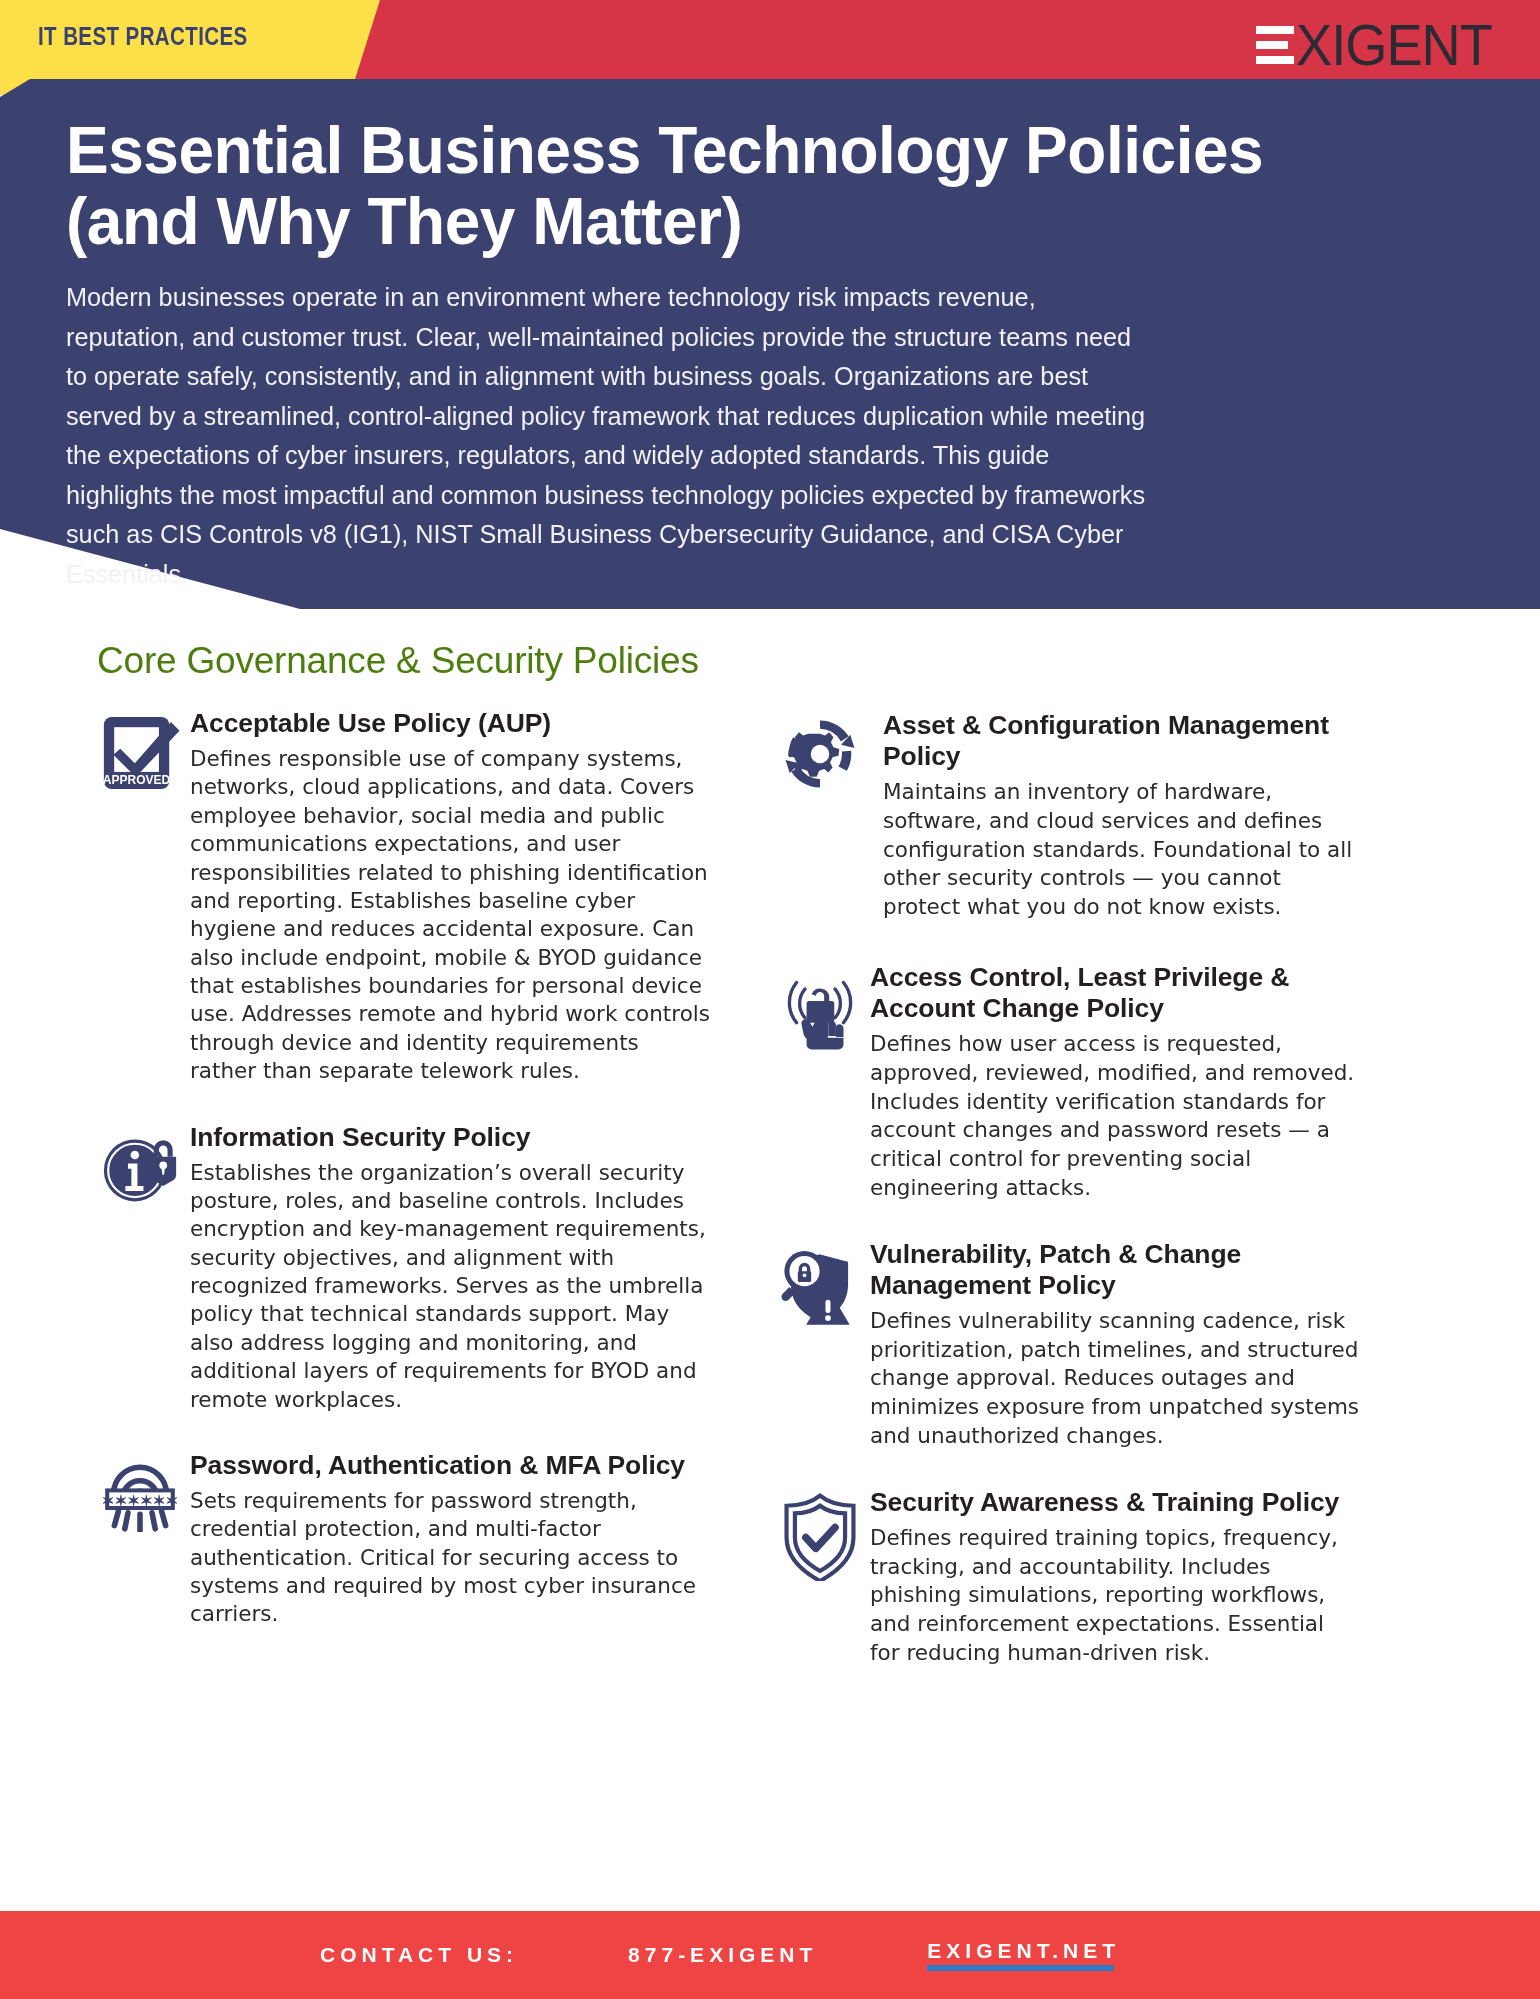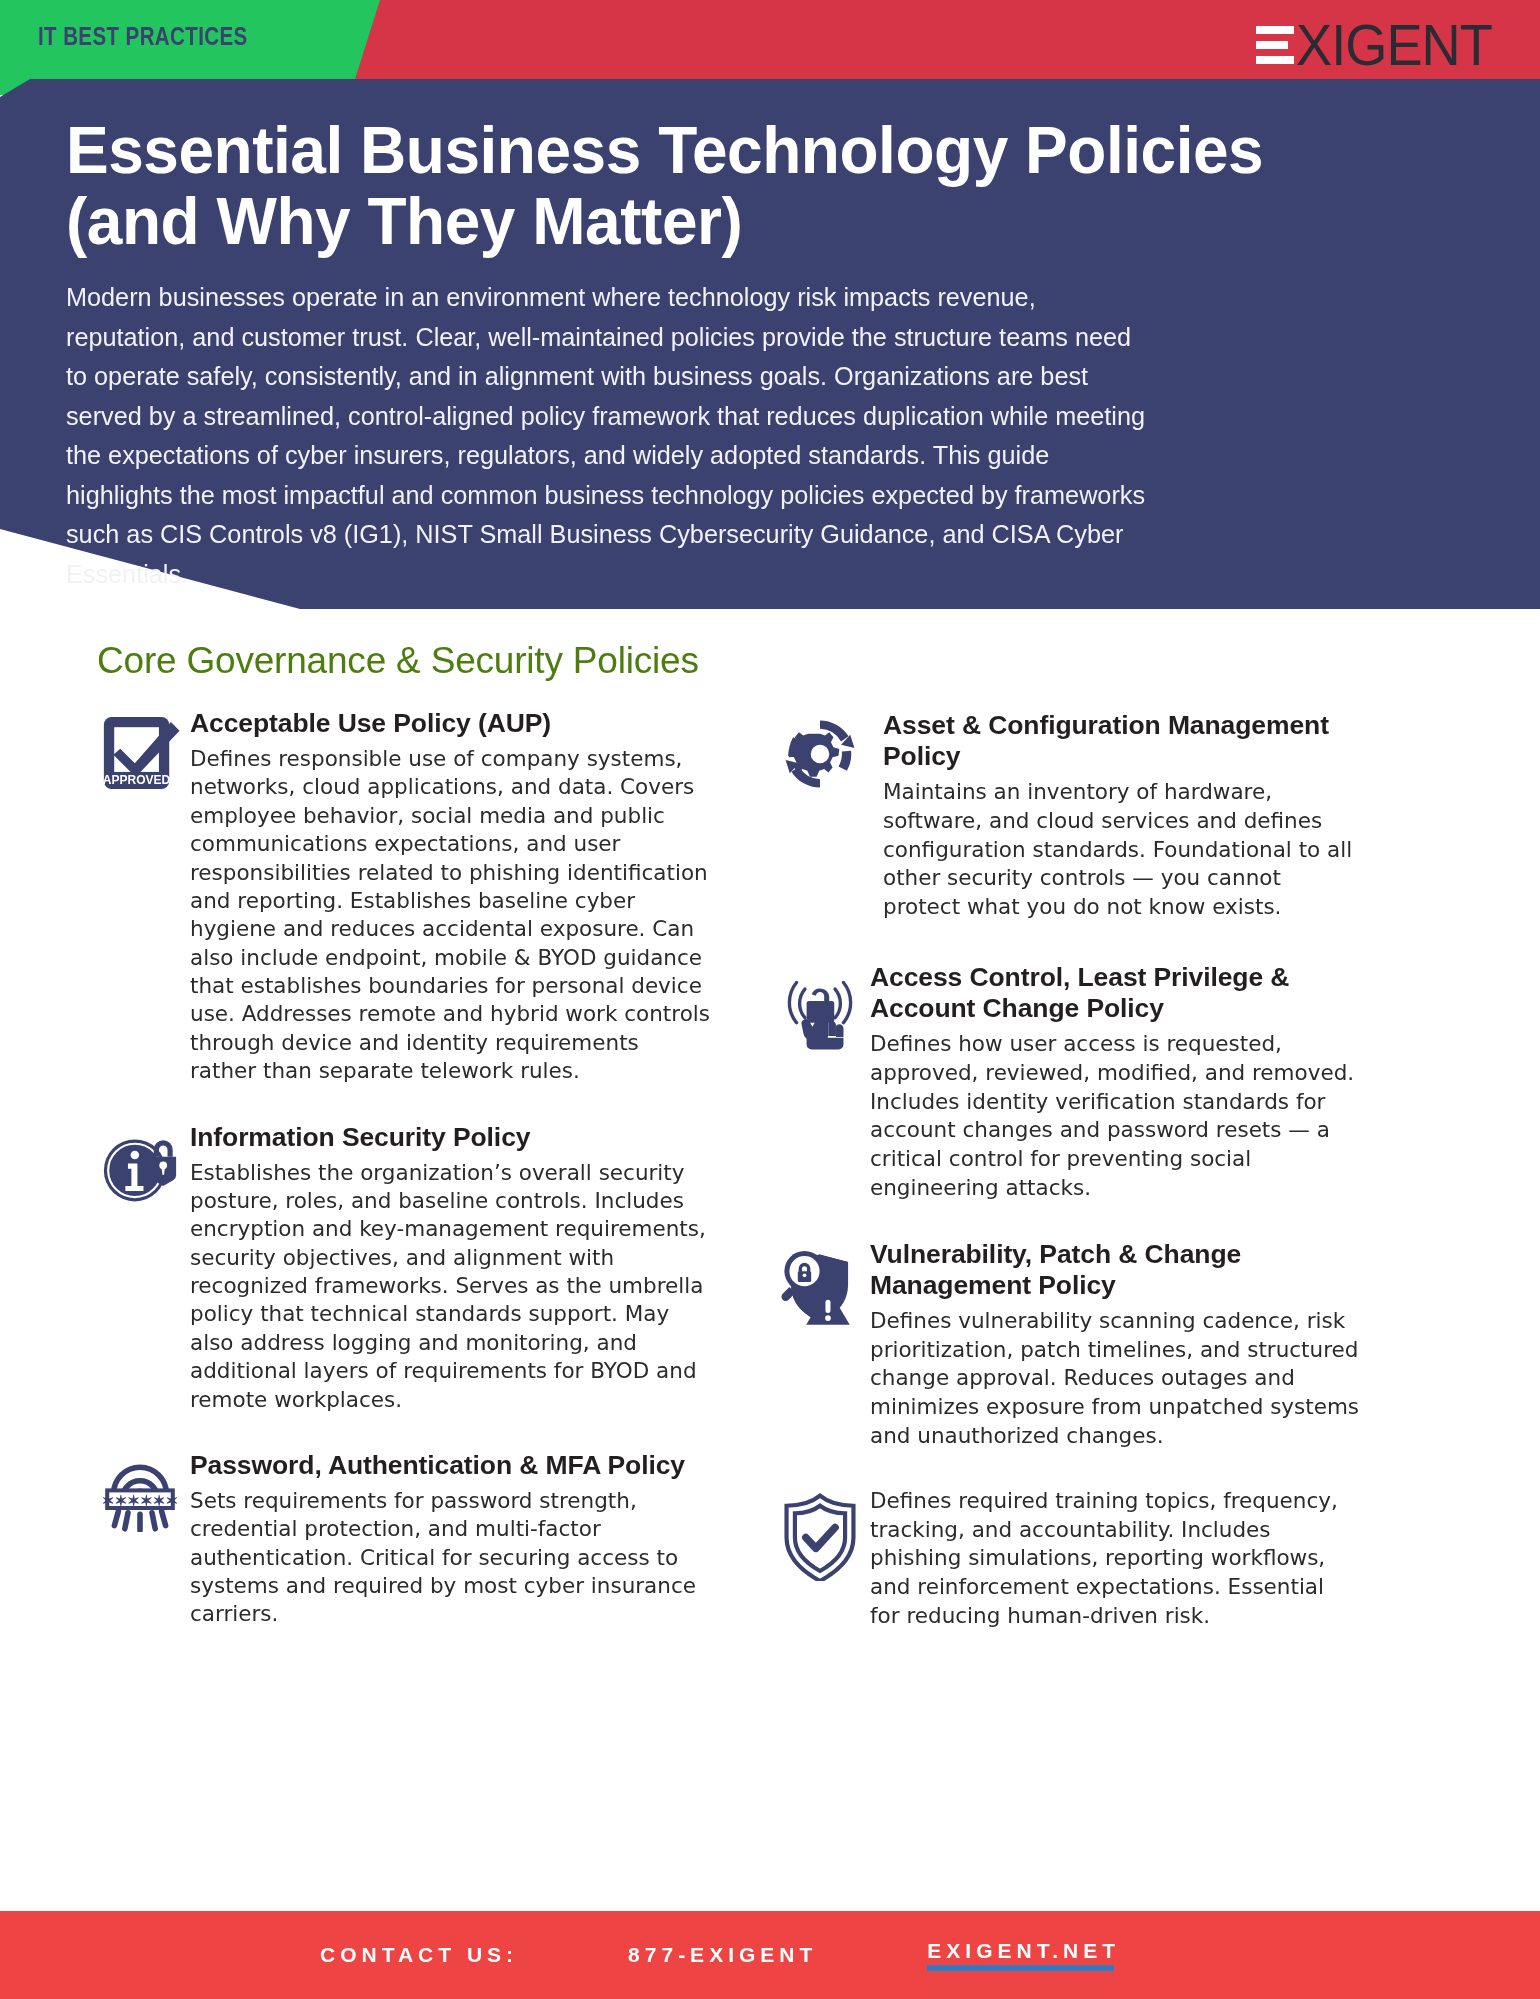--- a/index.html
+++ b/index.html
@@ -4,21 +4,21 @@
 <style>
   * { box-sizing: border-box; margin: 0; padding: 0; }
   html, body { background: #ffffff; }
   body {
     width: 1540px; height: 1999px;
     font-family: "Liberation Sans", sans-serif;
     position: relative; overflow: hidden;
   }
 
   
-  .topbar { position: absolute; left:0; top:0; width:1540px; height:95px; background:#22c55e; }
+  .topbar { position: absolute; left:0; top:0; width:1540px; height:95px; background:#fde047; }
   .topbar-red {
     position:absolute; left:0; top:0; width:1540px; height:95px; background:#D63447;
     clip-path: polygon(380px 0, 1540px 0, 1540px 95px, 350px 95px);
   }
   .topbar-label {
     position:absolute; left:38px; top:22px;
     font-family:"Liberation Sans Narrow","Liberation Sans",sans-serif;
     font-weight:700; font-size:25px; letter-spacing:0.5px; color:#3C4270;
     transform: scaleX(0.82); transform-origin: left center;
   }
@@ -263,20 +263,21 @@
 
       <div class="item">
         <div class="item-icon">
           <svg width="84" height="92" viewBox="0 0 100 110" aria-hidden="true">
             <path d="M50 8 c12 10 26 12 40 12 v38 c0 22 -16 39 -40 52 C26 97 10 80 10 58 V20 c14 0 28 -2 40 -12 z" fill="none" stroke="#3C4270" stroke-width="5"></path>
             <path d="M50 20 c9 7 20 9 30 9 v29 c0 17 -12 30 -30 40 -18 -10 -30 -23 -30 -40 V29 c10 0 21 -2 30 -9 z" fill="none" stroke="#3C4270" stroke-width="5"></path>
             <path d="M33 58 l12 13 23 -25" fill="none" stroke="#3C4270" stroke-width="9" stroke-linecap="round" stroke-linejoin="round"></path>
           </svg>
         </div>
         <div class="item-body">
+          <div class="item-title">Security Awareness &amp; Training Policy</div>
           <div class="item-text">Defines required training topics, frequency, tracking, and accountability. Includes phishing simulations, reporting workflows, and reinforcement expectations. Essential for reducing human-driven risk.</div>
         </div>
       </div>
 
     </div>
   </div>
 </div>
 
 <div class="footer">
   <div class="footer-row">

